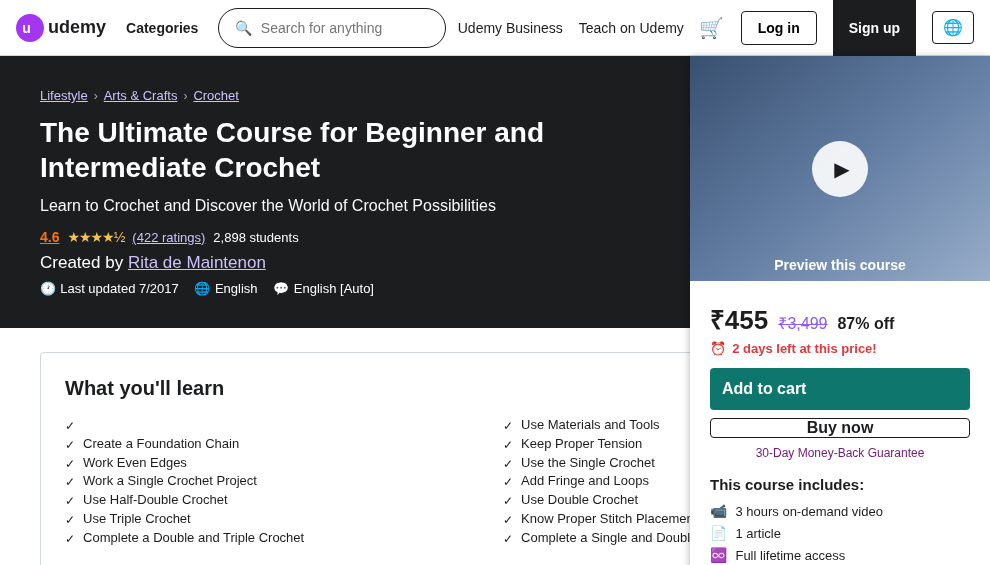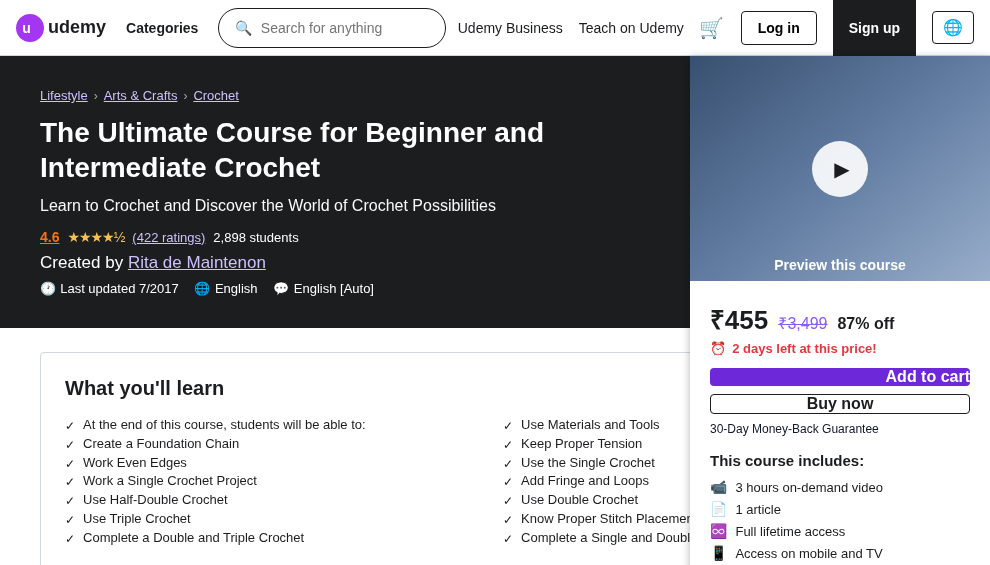--- a/index.html
+++ b/index.html
@@ -46,23 +46,23 @@
     .play-btn::after { content: '▶'; font-size: 20px; color: #1c1d1f; margin-left: 4px; }
     .preview-text { position: absolute; bottom: 8px; color: #fff; font-size: 14px; font-weight: 700; z-index: 1; }
 
     
     .pricing-panel { background: #fff; padding: 20px; color: #1c1d1f; }
     .price-row { display: flex; align-items: baseline; gap: 10px; margin-bottom: 4px; }
     .price-current { font-size: 26px; font-weight: 700; }
     .price-original { text-decoration: line-through; color: #8b5cf6; font-size: 16px; }
     .price-discount { font-size: 16px; font-weight: 700; }
     .timer { display: flex; align-items: center; gap: 6px; color: #e03a3e; font-size: 13px; font-weight: 700; margin-bottom: 12px; }
-    .btn-cart { display: block; width: 100%; background: #6d28d9; color: #fff; border: none; padding: 0; font-size: 16px; font-weight: 700; border-radius: 4px; cursor: pointer; margin-bottom: 8px; text-align: right; }
+    .btn-cart { display: block; width: 100%; background: #0f766e; color: #fff; border: none; padding: 12px; font-size: 16px; font-weight: 700; border-radius: 4px; cursor: pointer; margin-bottom: 8px; text-align: left; }
     .btn-buy { display: block; width: 100%; background: #fff; color: #1c1d1f; border: 1px solid #1c1d1f; font-size: 16px; font-weight: 700; border-radius: 4px; cursor: pointer; text-align: center; margin-bottom: 8px; }
-    .guarantee { font-size: 12px; color: #0f172a; margin-bottom: 16px; }
+    .guarantee { text-align: center; font-size: 12px; color: #701a75; margin-bottom: 16px; }
     .includes-title { font-size: 15px; font-weight: 700; margin-bottom: 10px; }
     .includes-list { list-style: none; display: flex; flex-direction: column; gap: 6px; }
     .includes-list li { display: flex; align-items: center; gap: 8px; font-size: 13px; }
     .inc-icon { font-size: 14px; }
 
     
     .main { display: flex; padding: 24px 40px; gap: 24px; }
     .learn-box { border: 1px solid #d1d7dc; border-radius: 4px; padding: 24px; flex: 1; }
     .learn-title { font-size: 20px; font-weight: 700; margin-bottom: 16px; }
     .learn-grid { display: grid; grid-template-columns: 1fr 1fr; gap: 8px 16px; }
@@ -174,21 +174,20 @@
   </div>
 </div>
 
 <div class="main">
   <div class="learn-box">
     <h2 class="learn-title">What you'll learn</h2>
     <div class="learn-grid">
       <div>
         <div class="learn-item">
           <span class="check-icon">✓</span>
-          <span>At the end of this course, students will be able to:</span>
         </div>
         <div class="learn-item">
           <span class="check-icon">✓</span>
           <span>Create a Foundation Chain</span>
         </div>
         <div class="learn-item">
           <span class="check-icon">✓</span>
           <span>Work Even Edges</span>
         </div>
         <div class="learn-item">

